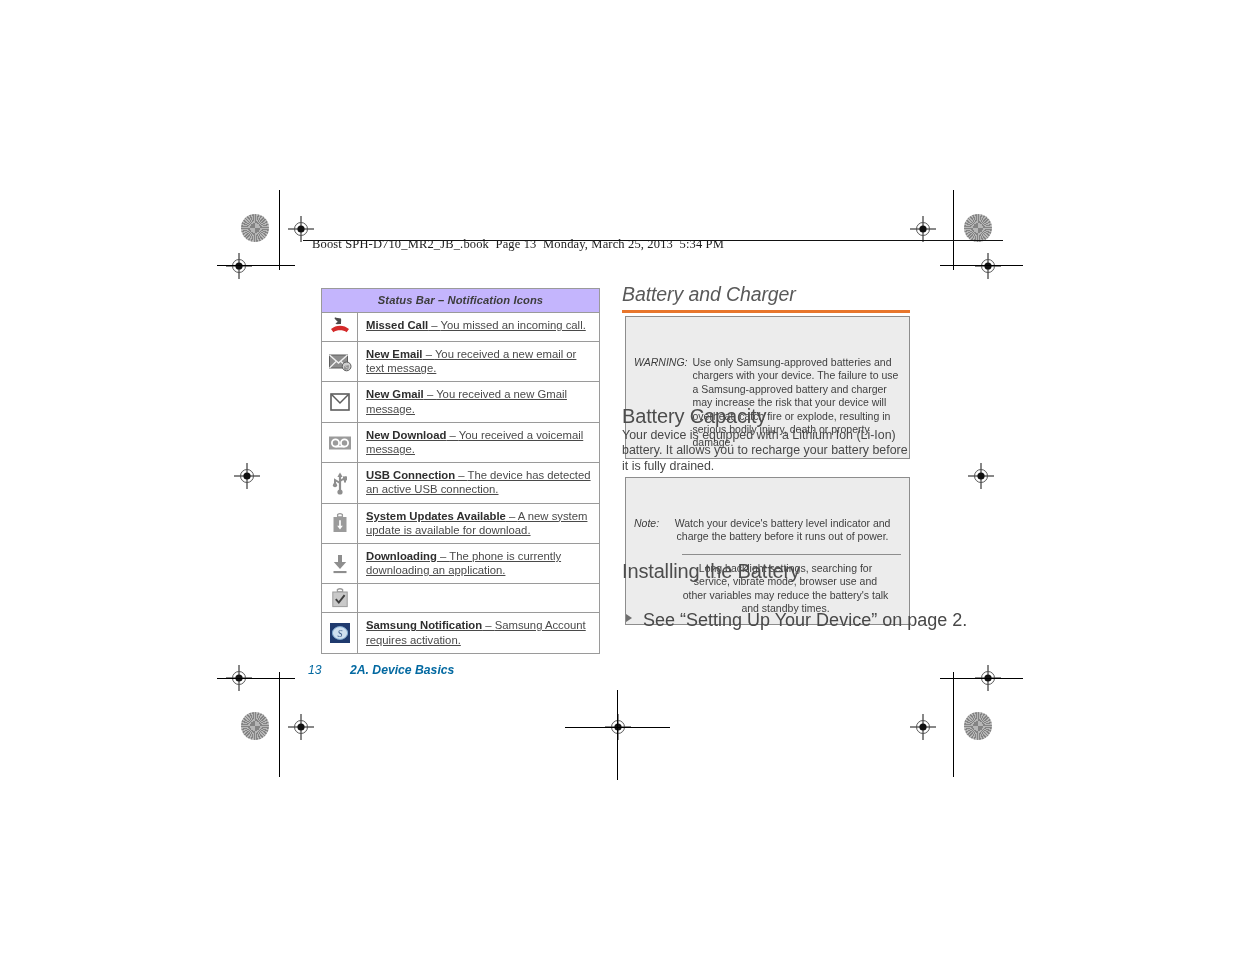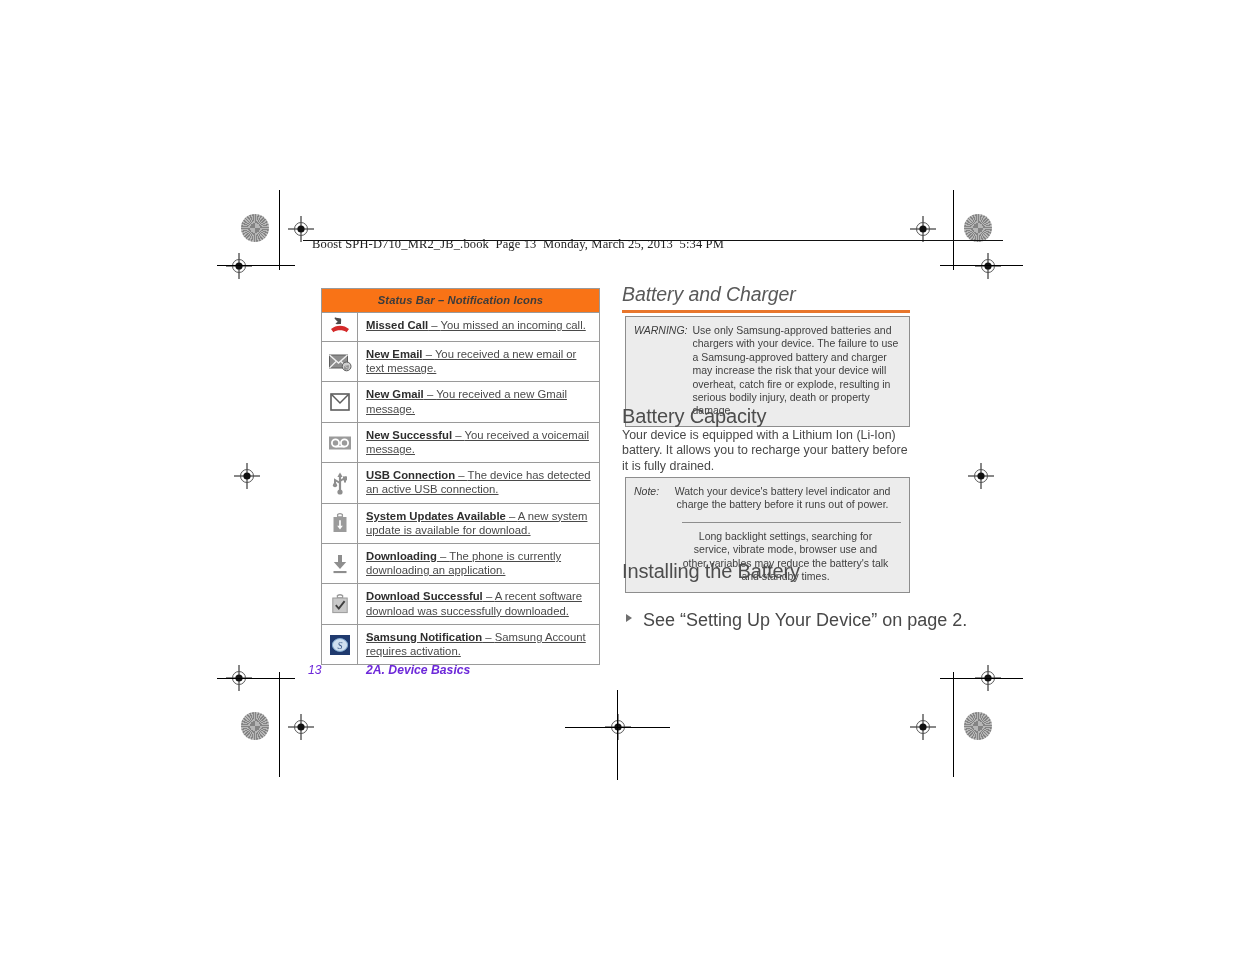--- a/index.html
+++ b/index.html
@@ -60,21 +60,21 @@
   .icon-table {
     position: absolute;
     left: 321px;
     top: 288px;
     width: 277px;
     border: 1px solid #9a9a9a;
     border-collapse: collapse;
     background: #fff;
   }
   .icon-table .thead {
-    background: #f97316;
+    background: #c4b5fd;
     border-bottom: 1px solid #9a9a9a;
     text-align: center;
     font-style: italic;
     font-weight: bold;
     font-size: 11.2px;
     color: #3c3c3c;
     padding: 5px 0 6px;
     letter-spacing: .1px;
   }
   .irow {
@@ -127,20 +127,21 @@
 
   .callout {
     position: absolute;
     border: 1px solid #8d8d8d;
     background: #ececec;
     box-sizing: border-box;
   }
   .callout-inner {
     display: flex;
     padding: 7px 8px 8px 8px;
+    margin-top: 32px;
   }
   .co-label {
     font-style: italic;
     font-size: 10.5px;
     color: #3c3c3c;
     white-space: nowrap;
     padding-right: 5px;
     line-height: 13.4px;
   }
   .co-body {
@@ -199,24 +200,24 @@
     border-bottom: 4.5px solid transparent;
     margin: 4px 11px 0 0;
   }
 
   
   .folio {
     position: absolute;
     top: 663px;
     font-style: italic;
     font-size: 12.2px;
-    color: #6d28d9;
+    color: #0369a1;
   }
   #folio-number { left: 308px; }
-  #folio-chapter { left: 350px; font-weight: bold; margin-left: 16px; }
+  #folio-chapter { left: 350px; font-weight: bold; }
 </style>
 </head>
 <body>
 
 <div class="page">
 
   <div class="reg-circle" style="left:241px;top:214px;"></div>
   <div class="reg-circle" style="left:964px;top:214px;"></div>
   <div class="reg-circle" style="left:241px;top:712px;"></div>
   <div class="reg-circle" style="left:964px;top:712px;"></div>
@@ -349,21 +350,21 @@
     <div class="irow">
       <div class="icell">
         <svg class="ico" width="24" height="18" viewBox="0 0 24 18">
           <rect x="1" y="2.5" width="22" height="13" fill="#9b9b9b"></rect>
           <circle cx="7.5" cy="9" r="3.6" fill="none" stroke="#ffffff" stroke-width="1.8"></circle>
           <circle cx="16.5" cy="9" r="3.6" fill="none" stroke="#ffffff" stroke-width="1.8"></circle>
           <line x1="7.5" y1="12.6" x2="16.5" y2="12.6" stroke="#ffffff" stroke-width="1.8"></line>
         </svg>
       </div>
       <div class="tcell">
-        <b>New Successful</b><span class="dash"> – </span><span>You received a voicemail message.</span>
+        <b>New Download</b><span class="dash"> – </span><span>You received a voicemail message.</span>
       </div>
     </div>
 
     <div class="irow">
       <div class="icell">
         <svg class="ico" width="20" height="24" viewBox="0 0 20 24">
           <line x1="10" y1="3" x2="10" y2="21" stroke="#8e8e8e" stroke-width="2.2"></line>
           <path d="M10 1.5 L12.6 6 L7.4 6 Z" fill="#8e8e8e"></path>
           <circle cx="10" cy="21" r="2.6" fill="#8e8e8e"></circle>
           <path d="M10 12 L5 9 L5 13.5" fill="none" stroke="#8e8e8e" stroke-width="2"></path>
@@ -405,23 +406,20 @@
     </div>
 
     <div class="irow">
       <div class="icell">
         <svg class="ico" width="22" height="22" viewBox="0 0 22 22">
           <path d="M8.4 2.6 Q11 0.9, 13.6 2.6 L13.6 5 L8.4 5 Z" fill="none" stroke="#9b9b9b" stroke-width="1.3"></path>
           <rect x="3.8" y="5" width="14.4" height="14.6" fill="#c9c9c9" stroke="#9b9b9b" stroke-width="1"></rect>
           <path d="M6.8 12.2 L9.8 15.6 L15.6 8.2" fill="none" stroke="#3f3f3f" stroke-width="1.9"></path>
         </svg>
       </div>
-      <div class="tcell">
-        <b>Download Successful</b><span class="dash"> – </span><span>A recent software download was successfully downloaded.</span>
-      </div>
     </div>
 
     <div class="irow">
       <div class="icell">
         <svg class="ico" width="22" height="22" viewBox="0 0 22 22">
           <rect x="1" y="1" width="20" height="20" fill="#1f3a6e"></rect>
           <ellipse cx="11" cy="11" rx="7.6" ry="6.4" fill="#cfe0f0"></ellipse>
           <ellipse cx="11" cy="11" rx="7.6" ry="6.4" fill="none" stroke="#7fa8cf" stroke-width="1"></ellipse>
           <text x="11" y="14.6" font-size="10" text-anchor="middle" fill="#3f5e8c" font-family="Liberation Serif, serif" font-style="italic">S</text>
         </svg>

